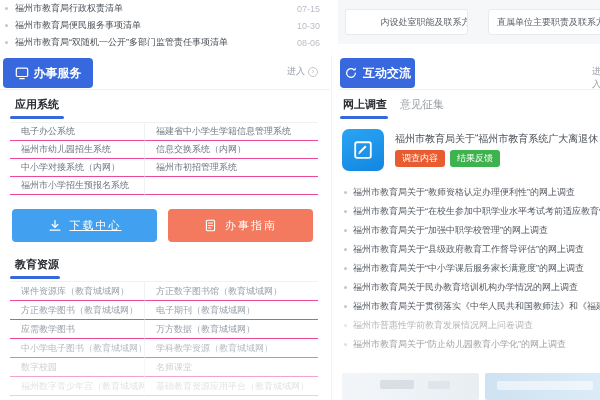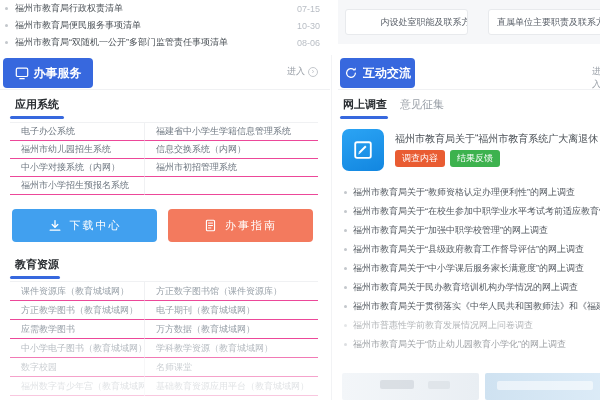--- a/index.html
+++ b/index.html
@@ -32,21 +32,21 @@
   .cell.cl { border-right:1px solid #f0f1f3; }
   .sys-table { top:122px; }
   .sys-table .cell { height:18px; color:#6e7781; }
   .res-table { top:281px; }
   .res-table .cell { height:19px; color:#99a1a9; }
   .f1 { opacity:.72; } .f2 { opacity:.5; } .f3 { opacity:.3; }
 
   .btn-row { position:absolute; top:209px; left:12px; display:flex; gap:11px; }
   .big-btn { width:145px; height:33px; border:none; border-radius:4px; color:#fff; font-size:11px; letter-spacing:2px;
     display:flex; align-items:center; justify-content:center; gap:8px; cursor:pointer; font-family:inherit; }
-  .btn-blue { background:#41a0ef; }
+  .btn-blue { background:#41a0ef;text-decoration:underline; }
   .btn-orange { background:#f37a5e; }
 
   
   .col-divider { position:absolute; left:331px; top:55px; bottom:0; width:1px; background:#f2f3f5; }
   .col-right { position:absolute; left:338px; top:0; width:262px; height:400px; overflow:hidden; }
   .quick-strip { position:absolute; left:0; top:0; width:262px; height:44px; background:#f6f7f9; }
   .qbox { position:absolute; top:9px; height:26px; background:#fff; border:1px solid #e8eaed; border-radius:3px;
     display:flex; align-items:center; justify-content:center; font-size:9px; color:#5a6069; white-space:nowrap; overflow:hidden; }
   .qbox1 { left:7px; width:123px;padding-left:47px; }
   .qbox2 { left:150px; width:135px; }
@@ -142,21 +142,21 @@
         </svg>
         <span>办事指南</span>
       </button>
     </div>
 
     <span class="tab-label" style="left:15px; top:257px;">教育资源</span>
     <div class="tab-underline" style="left:10px; top:276px; width:50px;"></div>
 
     <div class="grid-table res-table">
       <div class="cell cl">课件资源库（教育城域网）</div>
-      <div class="cell">方正数字图书馆（课件资源库）</div>
+      <div class="cell">方正数字图书馆（教育城域网）</div>
       <div class="cell cl">方正教学图书（教育城域网）</div>
       <div class="cell">电子期刊（教育城域网）</div>
       <div class="cell cl">应需教学图书</div>
       <div class="cell">万方数据（教育城域网）</div>
       <div class="cell cl f1">中小学电子图书（教育城域网）</div>
       <div class="cell f1">学科教学资源（教育城域网）</div>
       <div class="cell cl f2">数字校园</div>
       <div class="cell f2">名师课堂</div>
       <div class="cell cl f3">福州数字青少年宫（教育城域网）</div>
       <div class="cell f3">基础教育资源应用平台（教育城域网）</div>

